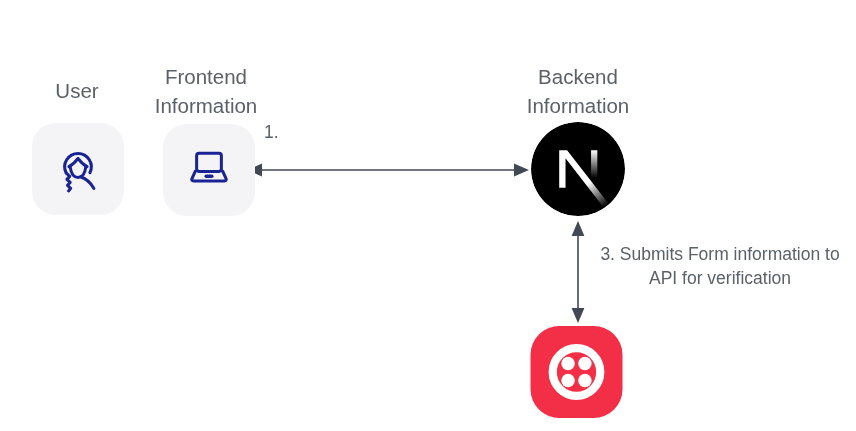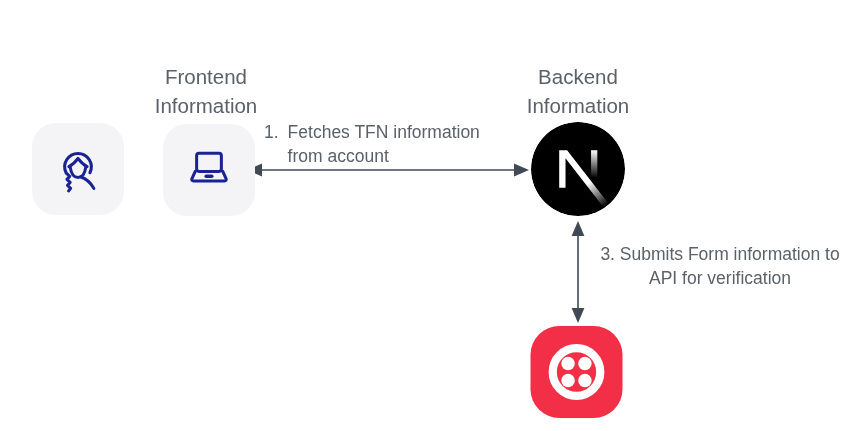--- a/index.html
+++ b/index.html
@@ -63,20 +63,21 @@
       <polygon points="247,170 262,163.6 262,176.4"></polygon>
       <polygon points="529,170 514,163.6 514,176.4"></polygon>
     </g>
     <g>
       <line x1="578" y1="235" x2="578" y2="309"></line>
       <polygon points="578,221 571.6,236 584.4,236"></polygon>
       <polygon points="578,323 571.6,308 584.4,308"></polygon>
     </g>
   </svg>
 
+  <div class="node-label" style="left:27px;top:76px;width:100px;">User</div>
   <div class="tile" style="left:32px;top:123px;">
     <span>
       <svg width="56" height="56" viewBox="0 0 48 48">
         <g class="icon-stroke">
           <path d="M13.8 27.2 A11.4 11.4 0 1 1 34.2 27.2"></path>
           <path d="M16.2 21.9 Q20.5 19.8 24 14.9 Q27.5 19.8 31.8 21.9"></path>
           <path d="M17.4 22.6 q1.1 8.6 6.6 8.6 q5.5 0 6.6-8.6"></path>
           <path d="M26.2 30.6 Q33.6 33.2 37.6 40.6"></path>
           <path d="M14 27.6 l2.9 2.7 -2.4 2.6 2.8 2.6 -2.3 2.5 2.7 2.6 -1.8 2.2"></path>
         </g>
@@ -92,21 +93,20 @@
           <rect x="13.4" y="9.6" width="21.2" height="15.6" rx="2"></rect>
           <path d="M12.2 25.2 L9.3 31.6 Q8.9 33.4 10.7 33.4 H37.3 Q39.1 33.4 38.7 31.6 L35.8 25.2"></path>
           <line x1="21.6" y1="29.4" x2="26.4" y2="29.4" style="stroke-width:3;"></line>
         </g>
       </svg>
     </span>
   </div>
 
   <div class="annotation hanging" style="left:264px;top:121px;">
     <span class="marker">1.</span>
-    <span style="width:198px;display:block;">Fetches TFN information from account</span>
   </div>
 
 
   <div class="node-label" style="left:518px;top:62px;width:120px;">Backend Information</div>
   <div class="logo" style="left:531px;top:122px;width:94px;height:94px;">
     <span>
       <svg viewBox="0 0 180 180" width="94" height="94">
         <defs>
           <linearGradient id="ng1" x1="109" y1="116.5" x2="144.5" y2="160.5" gradientUnits="userSpaceOnUse">
             <stop stop-color="#ffffff"></stop>

